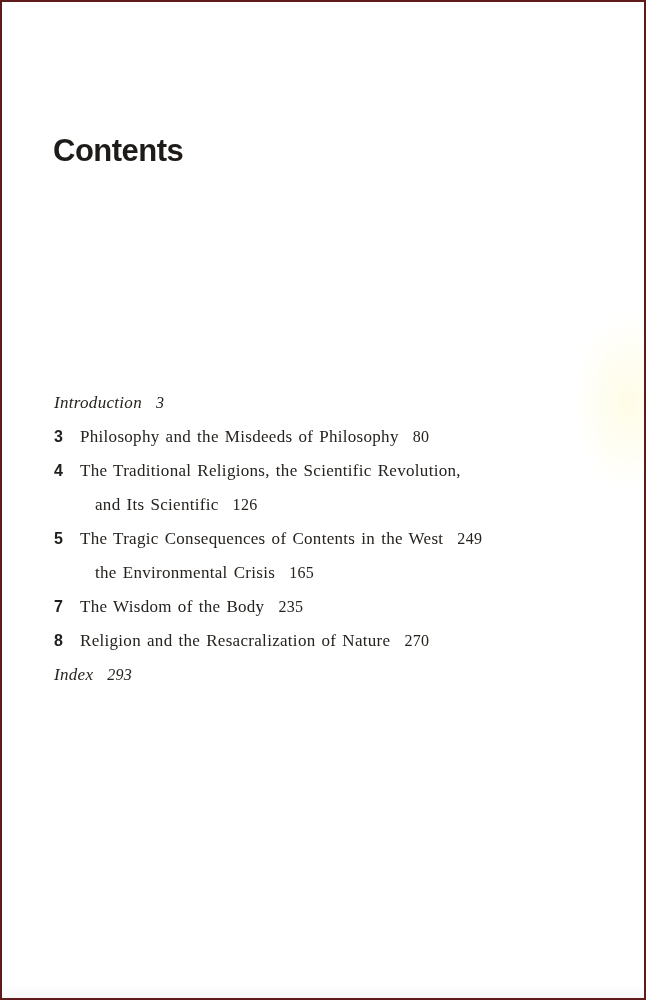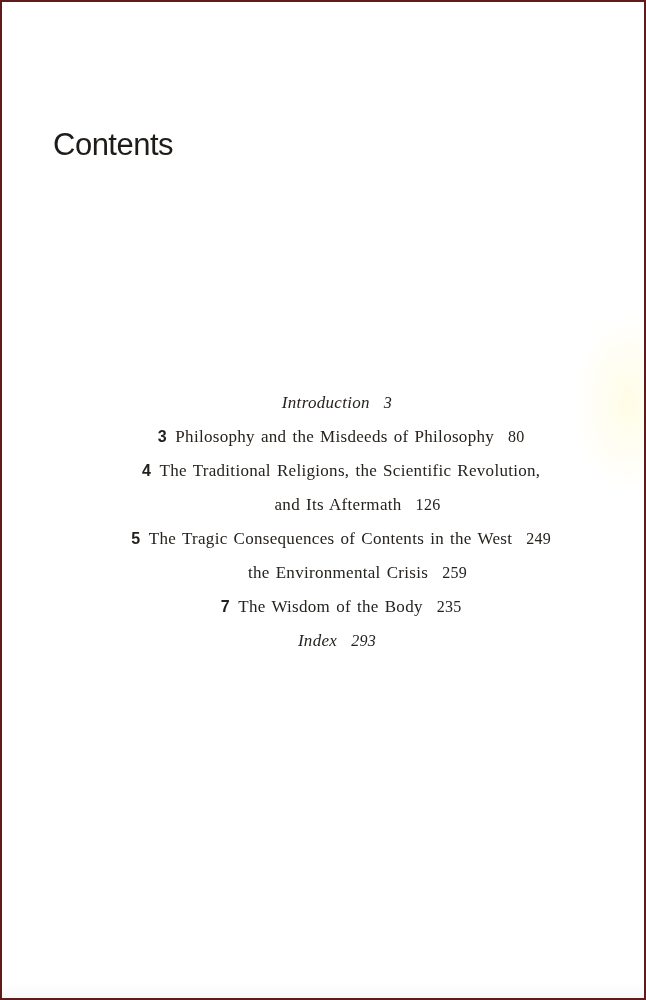--- a/index.html
+++ b/index.html
@@ -19,38 +19,37 @@
     border: 2px solid #5f1b1b;
     background:
       radial-gradient(ellipse 80px 130px at 626px 400px, rgba(255, 250, 210, 0.55), rgba(255, 250, 210, 0) 70%),
       linear-gradient(to top, rgba(120, 120, 120, 0.06), rgba(120, 120, 120, 0) 14px),
       #ffffff;
     overflow: hidden;
   }
   .page-title {
     position: absolute;
     left: 51px;
-    top: 125px;
+    top: 131px;
     margin: 0;
     font-family: "Liberation Sans", sans-serif;
-    font-weight: 400;
+    font-weight: 700;
     font-size: 31px;
     letter-spacing: -0.5px;
     color: #1e1b18;
   }
   .toc {
     position: absolute;
     left: 52px;
     top: 384px;
     right: 24px;
     color: #26221e;
     font-size: 17px;
     letter-spacing: 0.3px;
     word-spacing: 1.5px;
-    text-align: center;
   }
   .line {
     height: 34px;
     line-height: 34px;
     white-space: nowrap;
   }
   .line.cont {
     padding-left: 41px;
   }
   .line.italic {
@@ -78,25 +77,26 @@
 
   <div class="toc">
 
     <div class="line italic"><span class="ttl">Introduction</span><span class="pg">3</span></div>
 
 
 
     <div class="line"><span class="num">3</span><span class="ttl">Philosophy and the Misdeeds of Philosophy</span><span class="pg">80</span></div>
 
     <div class="line"><span class="num">4</span><span class="ttl">The Traditional Religions, the Scientific Revolution,</span></div>
-    <div class="line cont"><span class="ttl">and Its Aftermath</span><span class="pg">126</span></div>
+    <div class="line cont"><span class="ttl">and Its Scientific</span><span class="pg">126</span></div>
 
     <div class="line"><span class="num">5</span><span class="ttl">The Tragic Consequences of Contents in the West</span><span class="pg">249</span></div>
 
-    <div class="line cont"><span class="ttl">the Environmental Crisis</span><span class="pg">259</span></div>
+    <div class="line cont"><span class="ttl">the Environmental Crisis</span><span class="pg">165</span></div>
 
     <div class="line"><span class="num">7</span><span class="ttl">The Wisdom of the Body</span><span class="pg">235</span></div>
 
+    <div class="line"><span class="num">8</span><span class="ttl">Religion and the Resacralization of Nature</span><span class="pg">270</span></div>
 
     <div class="line italic"><span class="ttl">Index</span><span class="pg">293</span></div>
 
   </div>
 </div>
 
 </body></html>

